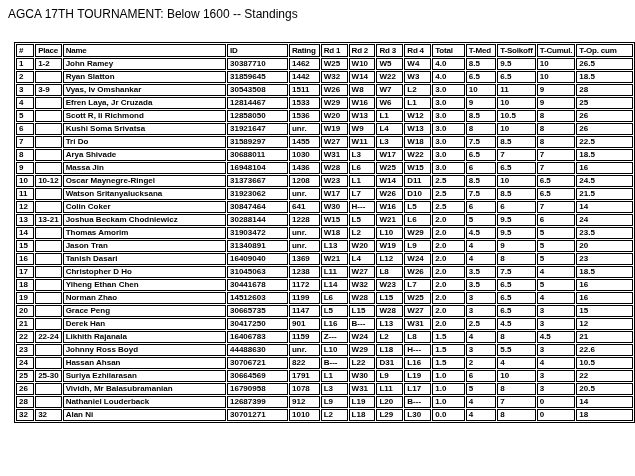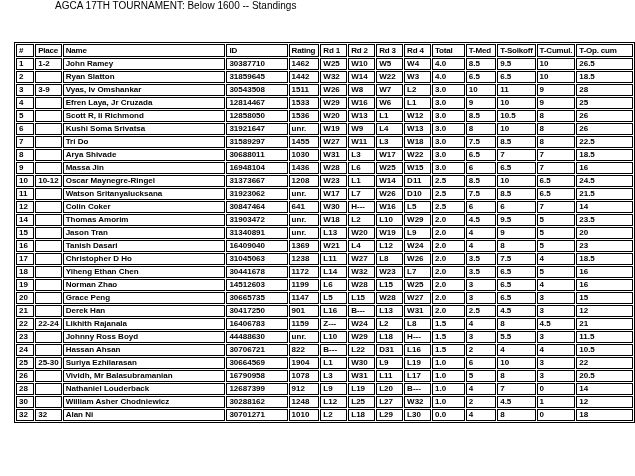--- a/index.html
+++ b/index.html
@@ -1,22 +1,22 @@
 <!DOCTYPE html>
 <html><head>
 <meta charset="utf-8">
 <style>
   html,body { margin:0; padding:0; }
   body {
     width:635px; height:476px; overflow:hidden; position:relative;
     background:#ffffff; font-family:"Liberation Sans", sans-serif; color:#000;
   }
   .page-title {
-    position:absolute; left:8px; top:0;
-    font-size:10px; font-weight:400; white-space:nowrap;margin-left:47px;
+    position:absolute; left:8px; top:7px;
+    font-size:12px; font-weight:400; white-space:nowrap;
   }
   table.standings {
     position:absolute; left:14px; top:42px;
     border-collapse:separate; border-spacing:1px;
     border:1px solid #000; table-layout:fixed;
     background:#ffffff;
   }
   table.standings th, table.standings td {
     box-sizing:border-box;
     border:1px solid #000;
@@ -259,20 +259,36 @@
         <td>H---</td>
         <td>W16</td>
         <td>L5</td>
         <td>2.5</td>
         <td>6</td>
         <td>6</td>
         <td>7</td>
         <td>14</td>
       </tr>
       <tr>
+        <td>13</td>
+        <td>13-21</td>
+        <td>Joshua Beckam Chodniewicz</td>
+        <td>30288144</td>
+        <td>1228</td>
+        <td>W15</td>
+        <td>L5</td>
+        <td>W21</td>
+        <td>L6</td>
+        <td>2.0</td>
+        <td>5</td>
+        <td>9.5</td>
+        <td>6</td>
+        <td>24</td>
+      </tr>
+      <tr>
         <td>14</td>
         <td></td>
         <td>Thomas Amorim</td>
         <td>31903472</td>
         <td>unr.</td>
         <td>W18</td>
         <td>L2</td>
         <td>L10</td>
         <td>W29</td>
         <td>2.0</td>
@@ -416,21 +432,21 @@
         <td>44488630</td>
         <td>unr.</td>
         <td>L10</td>
         <td>W29</td>
         <td>L18</td>
         <td>H---</td>
         <td>1.5</td>
         <td>3</td>
         <td>5.5</td>
         <td>3</td>
-        <td>11.5</td>
+        <td>22.6</td>
       </tr>
       <tr>
         <td>24</td>
         <td></td>
         <td>Hassan Ahsan</td>
         <td>30706721</td>
         <td>822</td>
         <td>B---</td>
         <td>L22</td>
         <td>D31</td>
@@ -439,21 +455,21 @@
         <td>2</td>
         <td>4</td>
         <td>4</td>
         <td>10.5</td>
       </tr>
       <tr>
         <td>25</td>
         <td>25-30</td>
         <td>Suriya Ezhilarasan</td>
         <td>30664569</td>
-        <td>1904</td>
+        <td>1791</td>
         <td>L1</td>
         <td>W30</td>
         <td>L9</td>
         <td>L19</td>
         <td>1.0</td>
         <td>6</td>
         <td>10</td>
         <td>3</td>
         <td>22</td>
       </tr>
@@ -481,36 +497,20 @@
         <td>912</td>
         <td>L9</td>
         <td>L19</td>
         <td>L20</td>
         <td>B---</td>
         <td>1.0</td>
         <td>4</td>
         <td>7</td>
         <td>0</td>
         <td>14</td>
-      </tr>
-      <tr>
-        <td>30</td>
-        <td></td>
-        <td>William Asher Chodniewicz</td>
-        <td>30288162</td>
-        <td>1248</td>
-        <td>L12</td>
-        <td>L25</td>
-        <td>L27</td>
-        <td>W32</td>
-        <td>1.0</td>
-        <td>2</td>
-        <td>4.5</td>
-        <td>1</td>
-        <td>12</td>
       </tr>
       <tr>
         <td>32</td>
         <td>32</td>
         <td>Alan Ni</td>
         <td>30701271</td>
         <td>1010</td>
         <td>L2</td>
         <td>L18</td>
         <td>L29</td>

